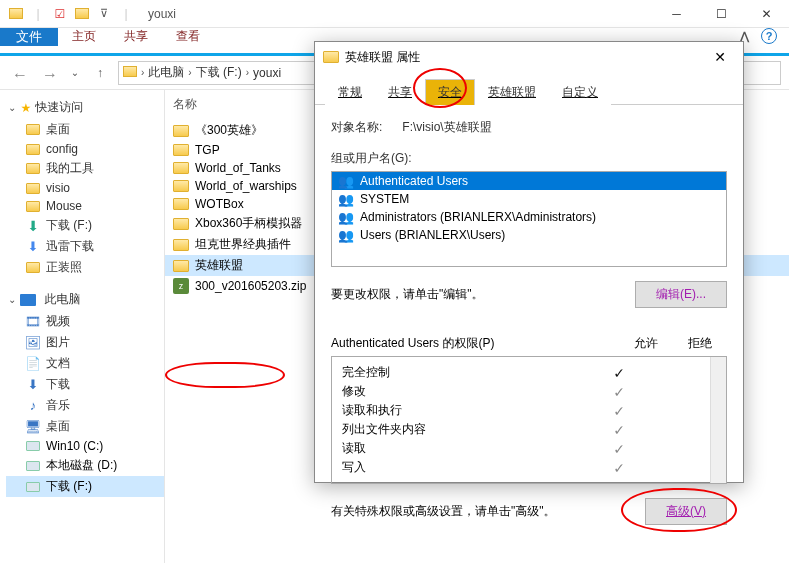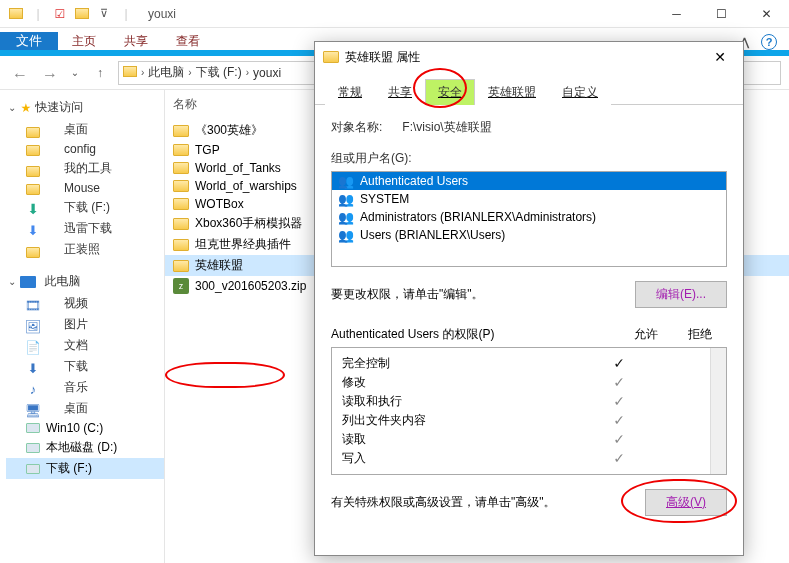--- a/index.html
+++ b/index.html
@@ -7,82 +7,82 @@
 
 
 .titlebar { height: 28px; background: #fff; border-bottom: 1px solid #e5e5e5; display: flex; align-items: center; padding: 0 0 0 8px; }
 .titlebar .tb-icons { display: flex; gap: 6px; align-items: center; }
 .titlebar .tb-icon { width: 16px; height: 16px; display: inline-flex; align-items: center; justify-content: center; }
 .titlebar .title-text { margin-left: 14px; color: #555; }
 .titlebar .window-controls { margin-left: auto; display: flex; }
 .titlebar .wc { width: 45px; height: 28px; display: flex; align-items: center; justify-content: center; color: #333; }
 
 
-.ribbon { height: 28px; display: flex; align-items: flex-end; border-bottom: 6px solid #0ea5e9; }
+.ribbon { height: 28px; display: flex; align-items: flex-start; border-bottom: 3px solid #0ea5e9; }
 .ribbon .file-tab { background: #1979ca; color: #fff; padding: 0 16px; display: flex; align-items: center; font-size: 13px; }
 .ribbon .tab { padding: 0 14px; display: flex; align-items: center; color: #7f1d1d; }
 .ribbon .help-icon { margin-left: auto; width: 40px; display: flex; align-items: center; justify-content: center; color: #1979ca; font-weight: bold; }
 
 
 .navbar { height: 34px; display: flex; align-items: center; padding: 0 8px; gap: 6px; border-bottom: 1px solid #e5e5e5; }
 .nav-arrow { width: 24px; height: 24px; border-radius: 2px; display: flex; align-items: center; justify-content: center; color: #888; font-size: 16px; }
 .nav-chevron { width: 14px; color: #555; font-size: 10px; text-align:center; }
 .nav-up { width: 24px; height: 24px; display:flex; align-items:center; justify-content:center; color:#555; }
 .addressbar { flex: 1; height: 24px; border: 1px solid #ccc; display: flex; align-items: center; padding: 0 4px; gap: 4px; overflow:hidden; }
 .addressbar .crumb { display: flex; align-items: center; gap: 4px; color: #333; white-space:nowrap; }
 .addressbar .crumb-sep { color: #555; font-size: 10px; }
 
 
 .content { display: flex; height: calc(100% - 90px); }
 .sidebar { width: 165px; border-right: 1px solid #e5e5e5; padding: 6px 0 6px 6px; overflow: hidden; }
 .side-group-header { display: flex; align-items: center; gap: 4px; padding: 3px 2px; color: #333; }
 .side-group-header .star { color: #f7b500; }
-.side-item { display: flex; align-items: flex-end; gap: 24px; padding: 2px 2px 2px 20px; color: #333; }
+.side-item { display: flex; align-items: center; gap: 6px; padding: 2px 2px 2px 20px; color: #333; }
 .side-item .folder-ico { width: 14px; height: 11px; background: linear-gradient(#ffe9a6,#f7ca4d); border: 1px solid #e0b030; border-radius: 1px; position:relative; }
 .side-item .down-ico { width:14px; height:14px; display:flex; align-items:center; justify-content:center; color:#2a8; font-size:14px; }
 .side-item .misc-ico { width:14px; height:14px; display:inline-flex; align-items:center; justify-content:center; font-size:13px; }
 .side-spacer { height: 10px; }
 .side-header-pc .pc-ico { width: 16px; height: 12px; background: #2b7cd3; border-radius: 1px; display:inline-block; margin-right:4px; }
 .side-disk { display:flex; align-items:center; gap:6px; padding:2px 2px 2px 20px; }
 .side-disk .disk-ico { width:14px; height:10px; background:#dce6f0; border:1px solid #8ca; border-radius:1px; }
 .side-disk.selected { background:#cde8ff; }
 
 .filelist { flex: 1; padding: 0; position: relative; }
 .column-header { padding: 6px 8px; color: #555; border-bottom: 1px solid transparent; }
 .file-row { display: flex; align-items: center; gap: 6px; padding: 2px 8px; }
 .file-row .folder-ico { width: 16px; height: 12px; background: linear-gradient(#ffe9a6,#f7ca4d); border: 1px solid #e0b030; border-radius: 1px; }
 .file-row .zip-ico { width:16px; height:16px; background:#5a8a3a; border-radius:2px; display:inline-flex; align-items:center; justify-content:center; color:#fff; font-size:9px; }
 .file-row.selected { background: #cde8ff; }
 
 
 .red-circle { position: absolute; border: 2px solid #e00; border-radius: 50%; pointer-events: none; }
 
 
-.dialog { position: absolute; left: 314px; top: 41px; width: 430px; height: 515px; background: #fff; border: 1px solid #888; box-shadow: 0 4px 20px rgba(0,0,0,0.3); }
+.dialog { position: absolute; left: 314px; top: 41px; width: 430px; height: 442px; background: #fff; border: 1px solid #888; box-shadow: 0 4px 20px rgba(0,0,0,0.3); }
 .dialog-title { height: 30px; display: flex; align-items: center; padding: 0 8px; }
 .dialog-title .folder-ico { width: 16px; height: 12px; background: linear-gradient(#ffe9a6,#f7ca4d); border: 1px solid #e0b030; border-radius: 1px; margin-right: 6px; }
 .dialog-title .dlg-close { margin-left: auto; width: 30px; height: 22px; display: flex; align-items: center; justify-content: center; font-size: 14px; }
 .dialog-tabs { display: flex; border-bottom: 1px solid #ccc; padding: 0 10px; margin-top: 6px; position:relative;text-decoration:underline; }
 .dialog-tab { padding: 4px 12px; border: 1px solid transparent; border-bottom: none; position: relative; top: 1px; background: #fff; color:#333; }
-.dialog-tab.active { border-color: #ccc; background: #bef264; }
+.dialog-tab.active { border-color: #ccc; background: #eab308; }
 .dialog-body { padding: 14px 16px; }
 .obj-row { display: flex; gap: 20px; margin-bottom: 14px; color:#333; }
 .group-label { margin-bottom: 4px; color:#333; }
 .user-list { border: 1px solid #aaa; height: 96px; overflow: auto; background: #fff; }
 .user-row { display: flex; align-items: center; gap: 6px; padding: 2px 6px; }
 .user-row.selected { background: #0078d7; color: #fff; }
 .user-ico { width: 16px; height: 14px; display:inline-flex; align-items:center; justify-content:center; font-size:13px; }
 .edit-row { display: flex; align-items: center; margin-top: 14px; gap: 10px; }
 .edit-row .btn { margin-left: auto; }
 .btn { border: 1px solid #adadad; background: #e1e1e1; padding: 4px 20px; color: #a21caf; font-size: 12px; }
-.perm-header { display: flex; margin-top: 18px; align-items: flex-end; }
+.perm-header { display: flex; margin-top: 27px; align-items: flex-end; }
 .perm-header .ph-left { flex: 1; }
 .perm-header .ph-col { width: 54px; text-align: center; }
 .perm-list { border: 1px solid #aaa; padding: 6px 10px; margin-top: 4px; }
-.perm-row { display: flex; padding: 1px 0; }
+.perm-row { display: flex; align-items: center; padding: 1px 0; }
 .perm-row .pr-label { flex: 1; }
 .perm-row .pr-col { width: 54px; text-align: center; color: #888; font-size: 14px; }
 .perm-row .pr-col.allowed { color: #111; }
 .perm-scroll { width: 16px; border-left: 1px solid #ddd; background: #f0f0f0; }
 .perm-wrap { display: flex; border: 1px solid #aaa; margin-top: 4px; }
 .perm-wrap .perm-list { border: none; flex: 1; margin-top: 0; }
 .adv-row { display: flex; align-items: center; margin-top: 14px; }
 .adv-row .btn { margin-left: auto; text-decoration: underline; }
 </style>
 </head>
@@ -152,20 +152,24 @@
         <div class="side-item">
           <span class="folder-ico"></span>
           <span>config</span>
         </div>
         <div class="side-item">
           <span class="folder-ico"></span>
           <span>我的工具</span>
         </div>
         <div class="side-item">
           <span class="folder-ico"></span>
+          <span>visio</span>
+        </div>
+        <div class="side-item">
+          <span class="folder-ico"></span>
           <span>Mouse</span>
         </div>
       </div>
     <div class="side-item">
         <span class="down-ico">⬇</span>
         <span>下载 (F:)</span>
       </div>
     <div class="side-item">
         <span class="misc-ico" style="color:#48e;">⬇</span>
         <span>迅雷下载</span>

